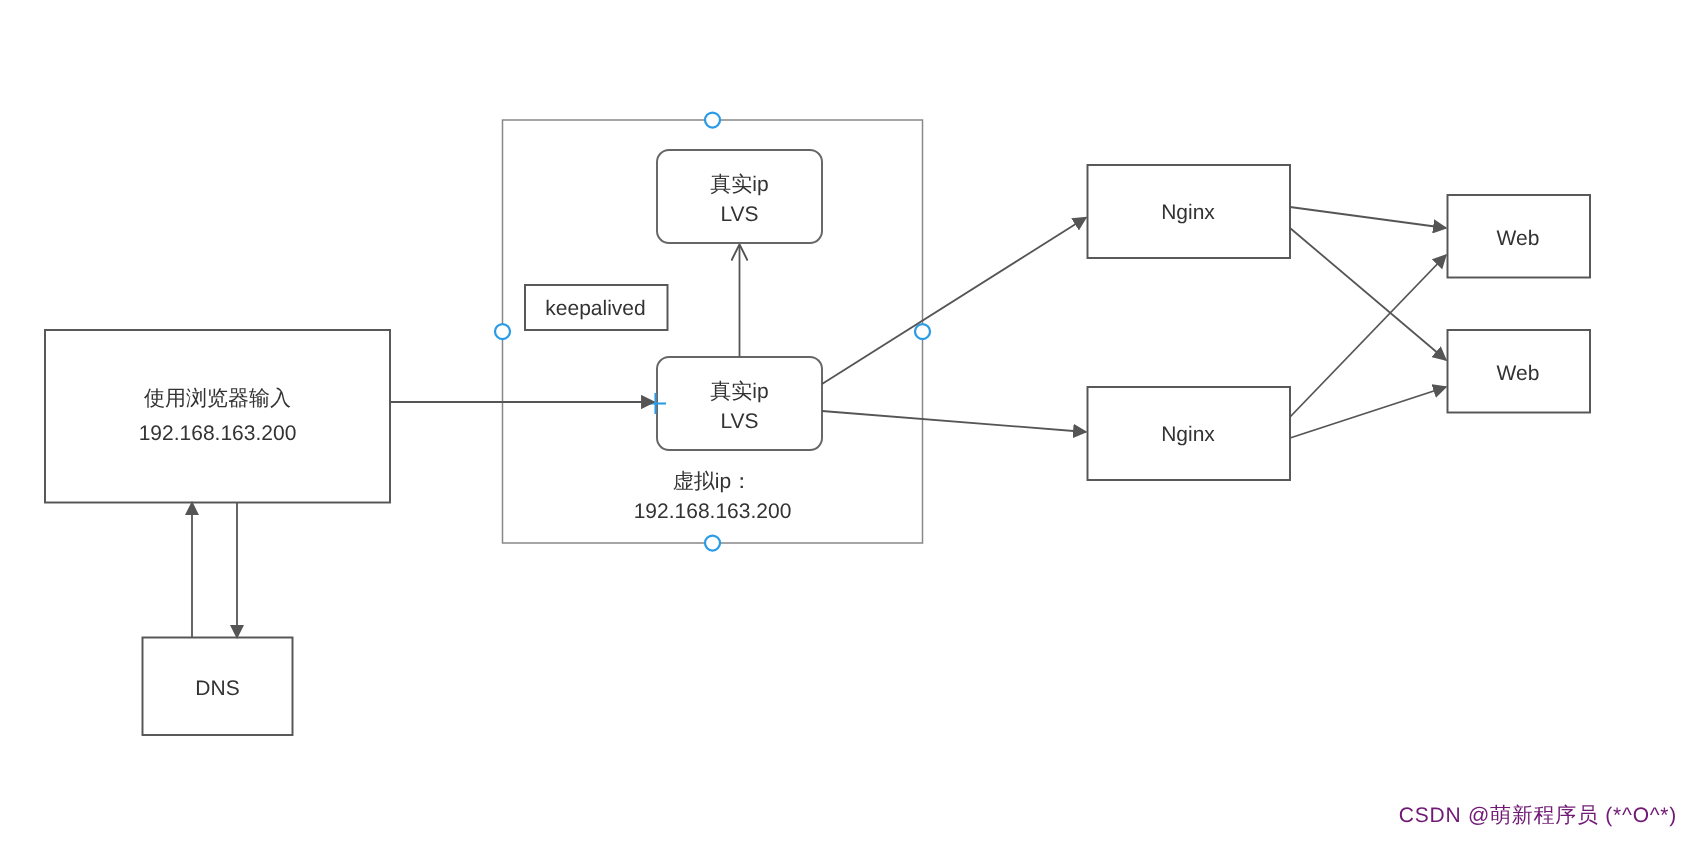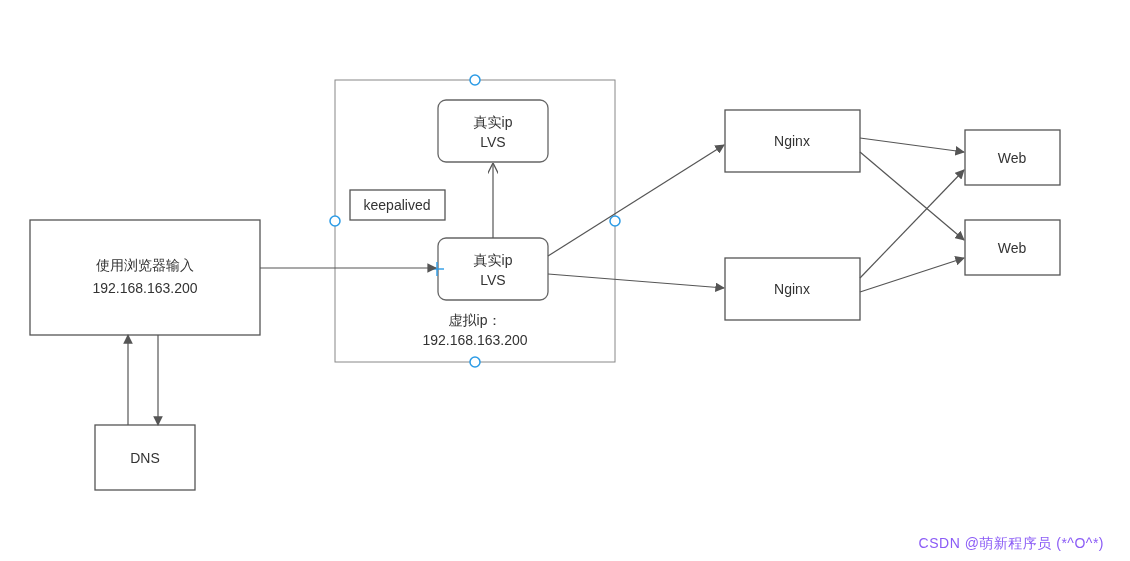--- a/index.html
+++ b/index.html
@@ -34,22 +34,22 @@
   .lbl {
     font-size: 14px;
     fill: #333;
     text-anchor: middle;
     dominant-baseline: central;
   }
   .arrow { stroke:#555; stroke-width:1.2; fill:none; marker-end:url(#ah); }
   .arrow-open { stroke:#555; stroke-width:1.2; fill:none; marker-end:url(#aho); }
   .sel-dot { fill:#fff; stroke:#2b9be6; stroke-width:1.5; }
   .watermark {
-    position:absolute; bottom:8px; right:26px;
-    font-size:14px; color:#8b5cf6; letter-spacing:0.5px;
+    position:absolute; bottom:8px; right:12px;
+    font-size:14px; color:#701a75; letter-spacing:0.5px;
     user-select:none; pointer-events:none;
   }
 </style>
 </head>
 <body>
 
 <svg width="1130" height="561">
   <defs>
     <marker id="ah" viewBox="0 0 10 10" refX="9" refY="5" markerWidth="8" markerHeight="8" orient="auto-start-reverse">
       <path d="M0,0 L10,5 L0,10 z" fill="#555"></path>

